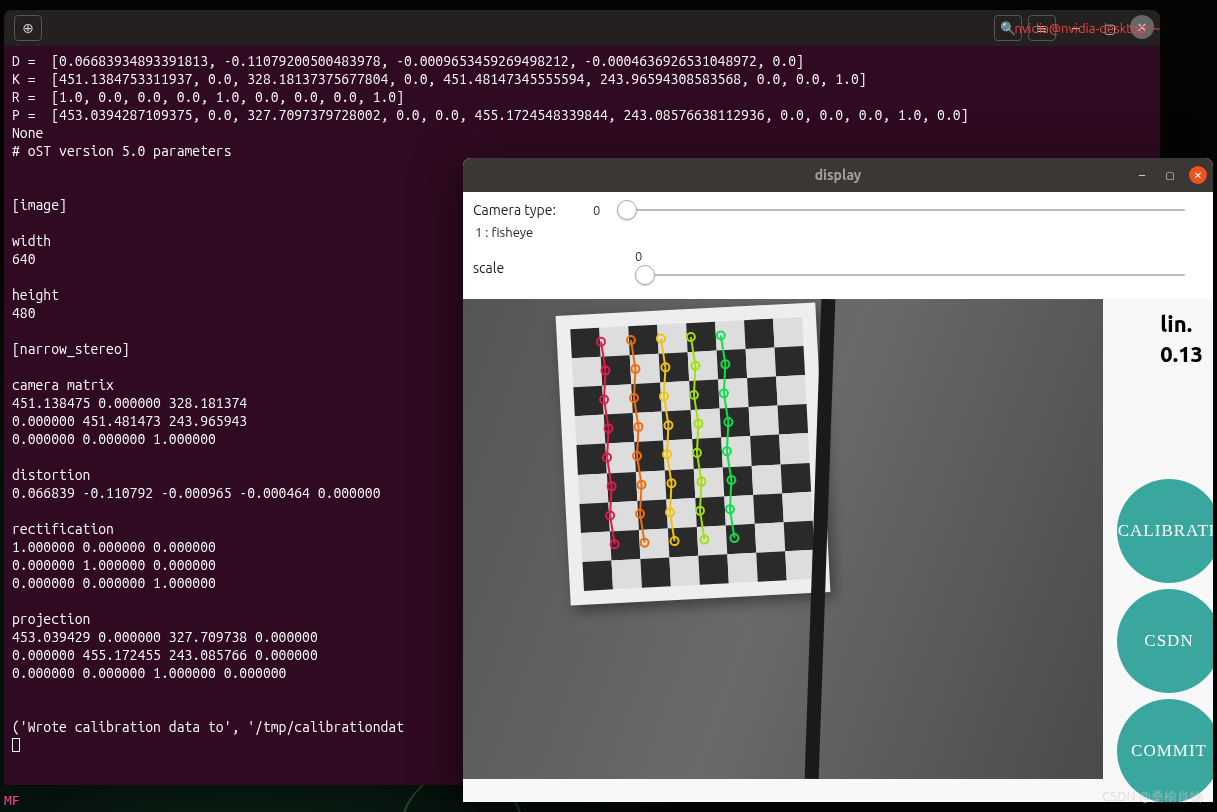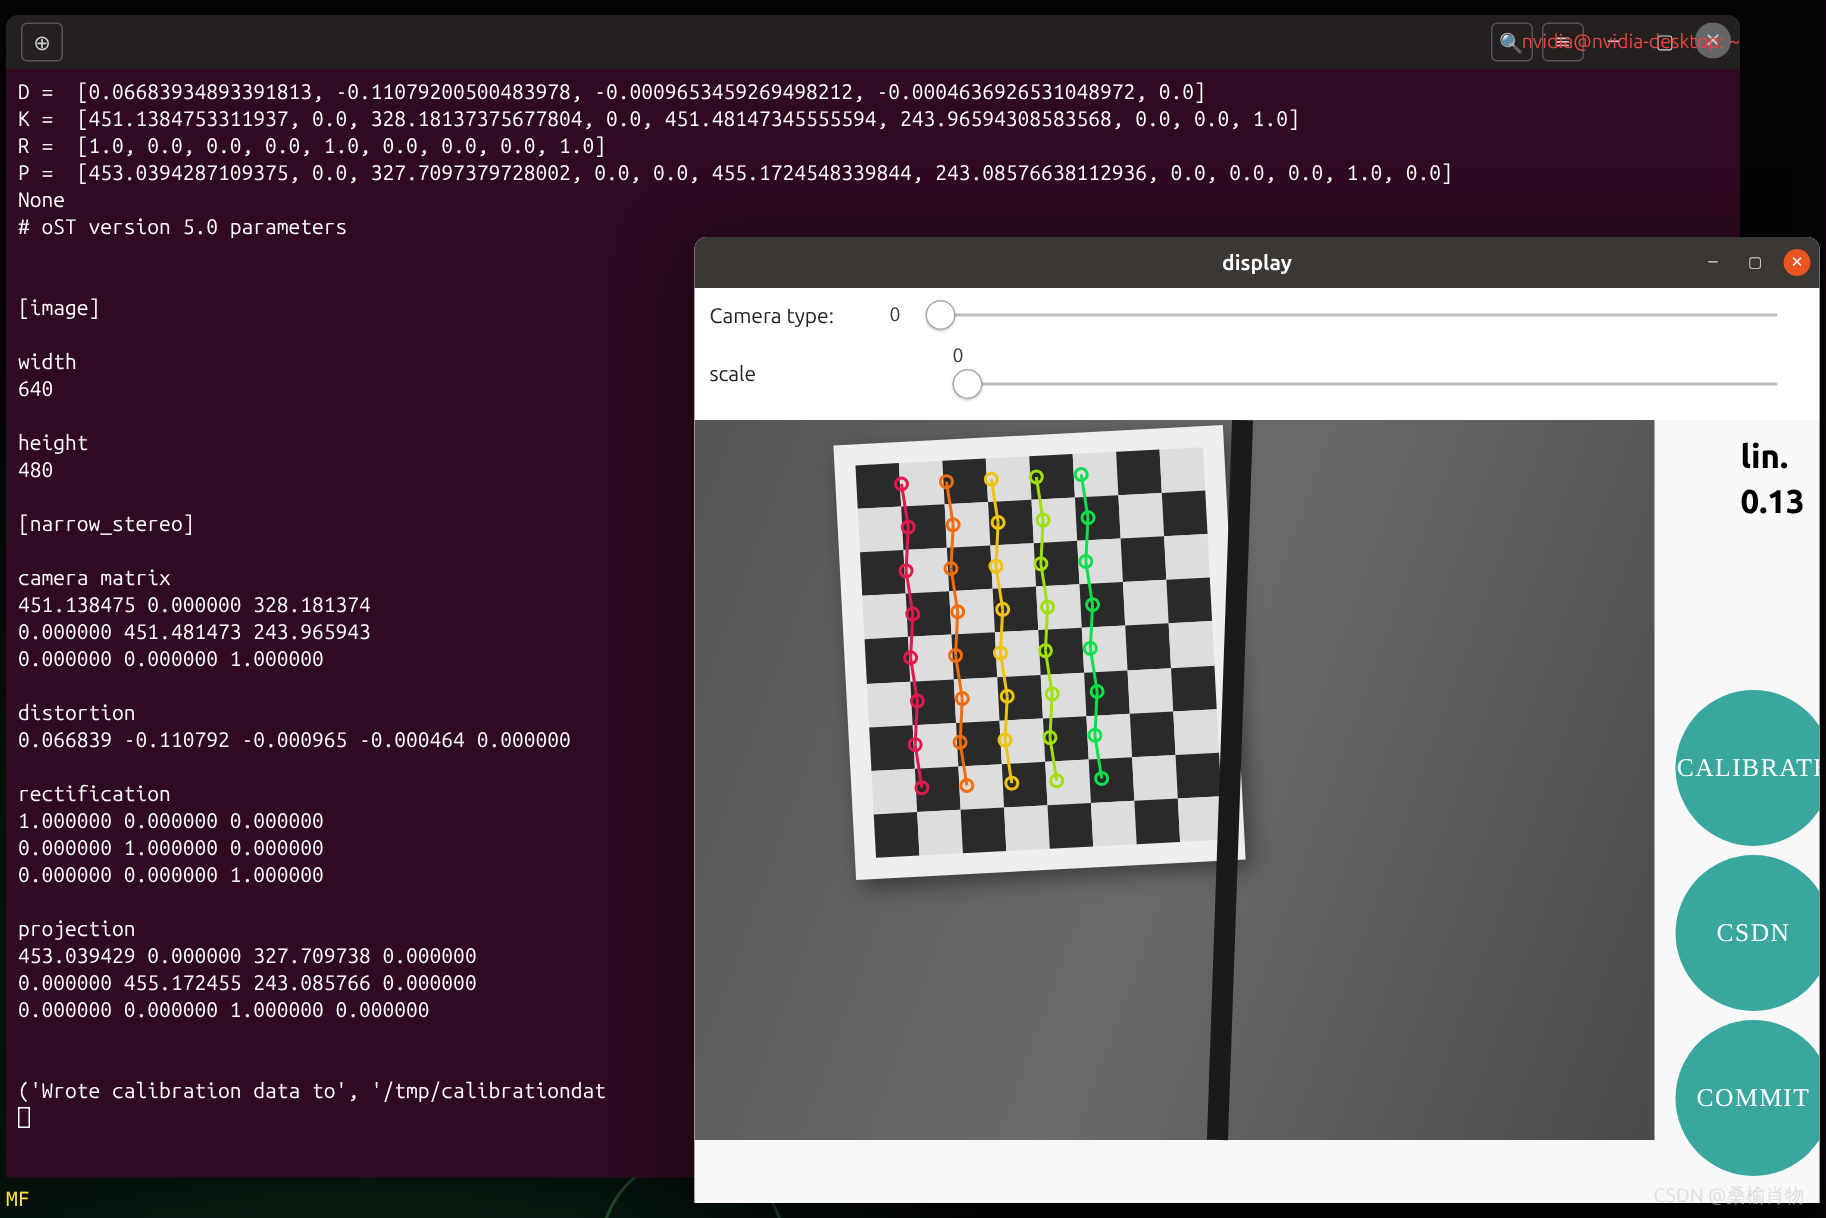--- a/index.html
+++ b/index.html
@@ -118,21 +118,21 @@
     height: 34px;
     background: #3a3734;
     display: flex;
     align-items: center;
     padding: 0 6px;
     position: relative;
   }
   .disp-titlebar .title {
     position: absolute; left: 0; right: 0;
     text-align: center;
-    color: #ffffff;
+    color: #a3a3a3;
     font-size: 14px;
     font-weight: 600;
     pointer-events: none;
   }
   .disp-titlebar .right { margin-left: auto; display: flex; gap: 10px; align-items: center; }
   .wbtn { width: 18px; height: 18px; border-radius: 50%; display: flex; align-items: center; justify-content: center; cursor: pointer; color: #fff; font-size: 10px; }
   .wbtn.close { background: #e95420; }
   .wbtn.plain { color: #ddd; }
 
   .controls {
@@ -229,21 +229,21 @@
 
   .watermark {
     position: absolute;
     right: 14px; bottom: 6px;
     color: rgba(200,200,200,0.55);
     font-size: 13px;
   }
   .mf {
     position: absolute;
     left: 4px; bottom: 4px;
-    color: #fde047;
+    color: #ec4899;
     font-family: monospace;
     font-size: 13px;
   }
 </style>
 </head>
 <body>
 
 <div class="wallpaper"></div>
 
 <div class="terminal">
@@ -325,20 +325,21 @@
     <div class="ctrl-row">
       <div class="ctrl-label">
         <span>Camera type:</span>
       </div>
       <div class="ctrl-val">0</div>
       <div class="slider-wrap">
         <div class="slider-track"></div>
         <div class="slider-thumb"></div>
       </div>
     </div>
+    <div class="legend">1 : fisheye</div>
 
     <div class="ctrl-row" style="margin-top:8px;gap:42px;">
       <div class="ctrl-label">
         <span>scale</span>
       </div>
       <div style="flex:1;">
         <div style="display:flex;">
           <div class="ctrl-val" style="margin-left:0px;">0</div>
         </div>
         <div class="slider-wrap">

